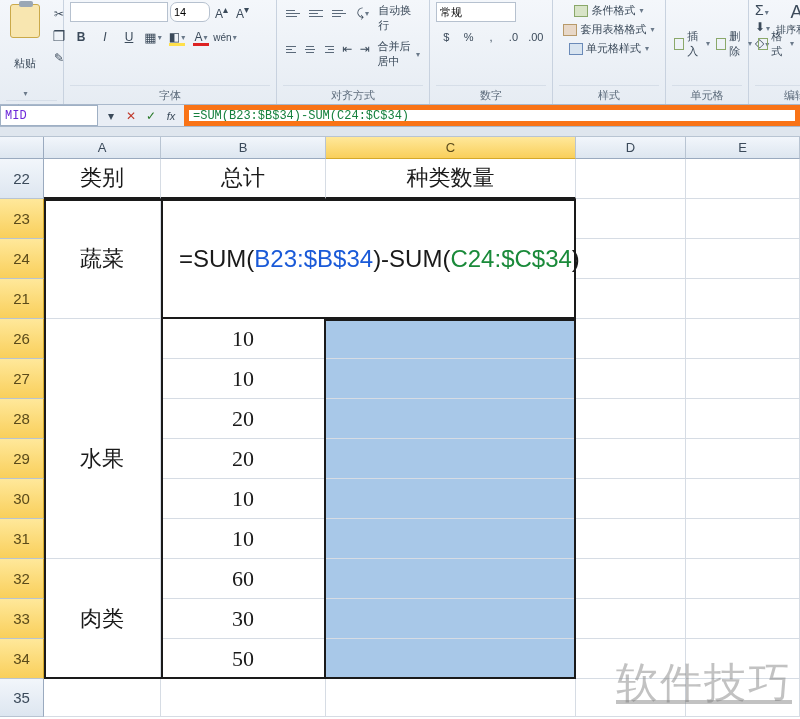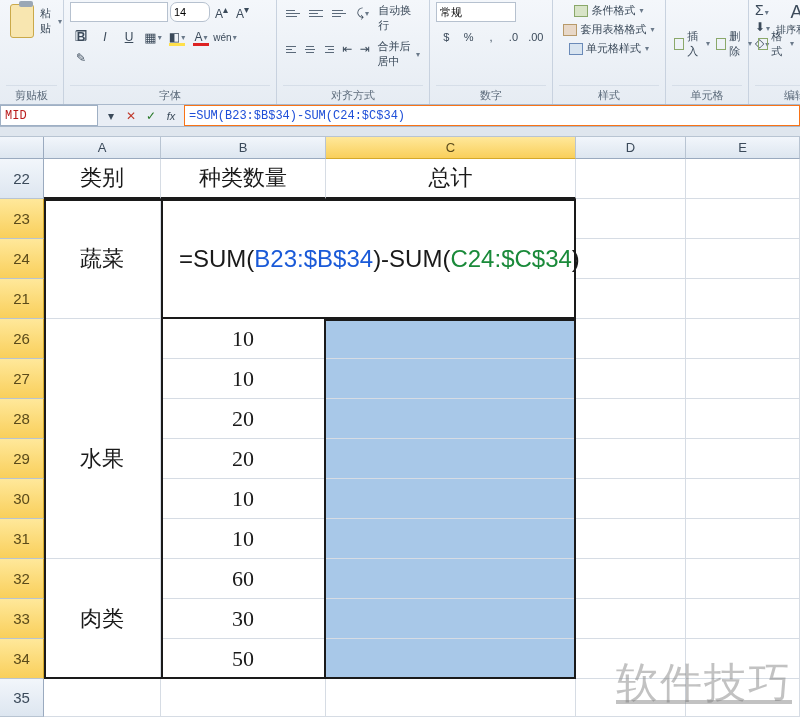--- a/index.html
+++ b/index.html
@@ -5,21 +5,21 @@
   * { box-sizing: border-box; margin: 0; padding: 0; font-family: "Microsoft YaHei", SimSun, Arial, sans-serif; }
   body { background: #fff; width: 800px; overflow: hidden; }
 
   
   .ribbon { background: linear-gradient(#f4f7fb, #e6ecf3); border-bottom: 1px solid #a9b8cb; height: 105px; display: flex; }
   .ribbon-group { border-right: 1px solid #c8d2df; padding: 2px 6px 0; display: flex; flex-direction: column; justify-content: space-between; }
   .ribbon-group-body { flex: 1; display: flex; gap: 4px; }
   .ribbon-group-label { font-size: 11px; color: #5b6a7a; text-align: center; padding: 2px 0 1px; border-top: 1px solid #d6dee8; }
 
   .clipboard-body { display: flex; align-items: flex-start; gap: 4px; }
-  .paste-btn { display: flex; flex-direction: row; align-items: center; gap: 3px; padding: 2px 4px; cursor: pointer; text-align: center; }
+  .paste-btn { display: flex; flex-direction: column; align-items: center; gap: 18px; padding: 2px 4px; cursor: pointer; }
   .paste-icon { width: 30px; height: 34px; background: #f8e6b0; border: 1px solid #caa94a; border-radius: 3px; position: relative; }
   .paste-icon::before { content: ""; position: absolute; top: -4px; left: 8px; width: 14px; height: 6px; background: #9aa7b5; border-radius: 2px; }
   .paste-label { font-size: 11px; color: #3b4a5a; }
   .clip-col { display: flex; flex-direction: column; gap: 2px; padding-top: 2px; }
   .mini-btn { width: 22px; height: 20px; display: flex; align-items: center; justify-content: center; font-size: 12px; color: #3b4a5a; cursor: pointer; }
   .scissors::before { content: "\2702"; }
   .copy::before { content: "\2750"; font-size: 14px; }
   .brush::before { content: "\270E"; }
 
   .font-body { display: flex; flex-direction: column; gap: 4px; width: 200px; }
@@ -58,26 +58,26 @@
   .sigma-col { display: flex; flex-direction: column; gap: 2px; }
   .sigma { font-size: 14px; color: #3b4a5a; cursor: pointer; }
   .sort-btn { display: flex; flex-direction: column; align-items: center; cursor: pointer; }
   .sort-ic { font-size: 18px; color: #3b4a5a; }
   .sort-lbl { font-size: 10px; color: #3b4a5a; white-space: nowrap; }
 
   .dd { font-size: 8px; color: #6b7a8a; margin-left: 1px; }
 
   
   .fbar { display: flex; height: 22px; border-bottom: 1px solid #a9b8cb; background: #e9eef5; }
-  .namebox { width: 98px; border: 1px solid #9fb0c4; background: #fff; font-size: 12px; padding: 1px 4px; color: #b91c1c; font-family: "Courier New", monospace; }
+  .namebox { width: 98px; border: 1px solid #9fb0c4; background: #fff; font-size: 12px; padding: 1px 4px; color: #6d28d9; font-family: "Courier New", monospace; }
   .fb-btns { display: flex; align-items: center; gap: 2px; padding: 0 4px; }
   .fb-btn { width: 18px; height: 18px; display: flex; align-items: center; justify-content: center; font-size: 12px; color: #3b4a5a; cursor: pointer; }
   .fb-x { color: #c0392b; } .fb-chk { color: #2a7a2a; }
   .fx { font-style: italic; font-size: 11px; }
-  .formula-input { flex: 1; border: 1px solid #f97316; background: #fff; font-size: 12px; padding: 1px 4px; font-family: Consolas, "Courier New", monospace; color: #1d4ed8; }
+  .formula-input { flex: 1; border: 5px solid #f97316; background: #fff; font-size: 12px; padding: 1px 4px; font-family: Consolas, "Courier New", monospace; color: #15803d; }
 
   
   .spacer { height: 10px; background: #dfe6ee; border-bottom: 1px solid #b8c4d2; }
 
   
   .grid { display: grid; grid-template-columns: 44px 117px 165px 250px 110px 114px; }
   .hdr { background: linear-gradient(#f2f6fb, #dde6f0); border-right: 1px solid #b8c4d2; border-bottom: 1px solid #9aaabf; height: 22px; display: flex; align-items: center; justify-content: center; font-size: 13px; color: #3b4a5a; }
   .hdr.sel { background: linear-gradient(#ffe89a, #f9cf5b); color: #5a4a1a; border-bottom-color: #d4a82a; }
   .rowhdr { background: linear-gradient(#f2f6fb, #dde6f0); border-right: 1px solid #9aaabf; border-bottom: 1px solid #b8c4d2; display: flex; align-items: center; justify-content: center; font-size: 15px; color: #3b4a5a; }
   .rowhdr.sel { background: linear-gradient(#ffe89a, #f9cf5b); color: #5a4a1a; border-right-color: #d4a82a; }
@@ -284,22 +284,22 @@
 
     <div class="corner"></div>
     <div class="hdr">A</div>
     <div class="hdr">B</div>
     <div class="hdr sel">C</div>
     <div class="hdr">D</div>
     <div class="hdr">E</div>
 
     <div class="rowhdr row-h">22</div>
     <div class="cell row-h bheader">类别</div>
+    <div class="cell row-h bheader">总计</div>
     <div class="cell row-h bheader">种类数量</div>
-    <div class="cell row-h bheader">总计</div>
     <div class="cell row-h"></div>
     <div class="cell row-h"></div>
 
     <div class="rowhdr row-h sel">23</div>
     <div class="cell row-h" style="border-bottom:none"></div>
     <div class="cell row-h"></div>
     <div class="cell row-h"></div>
     <div class="cell row-h"></div>
     <div class="cell row-h"></div>
 

